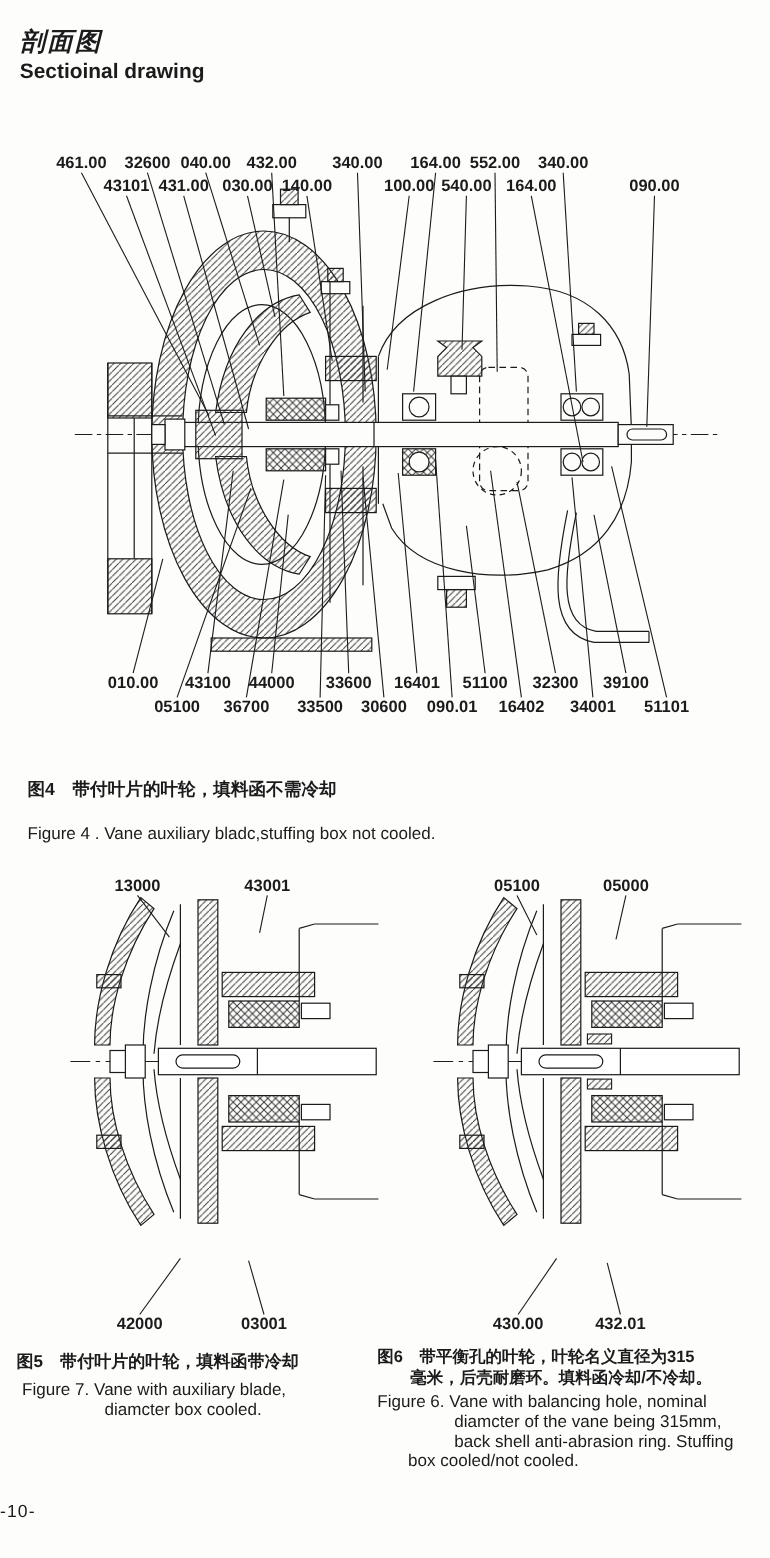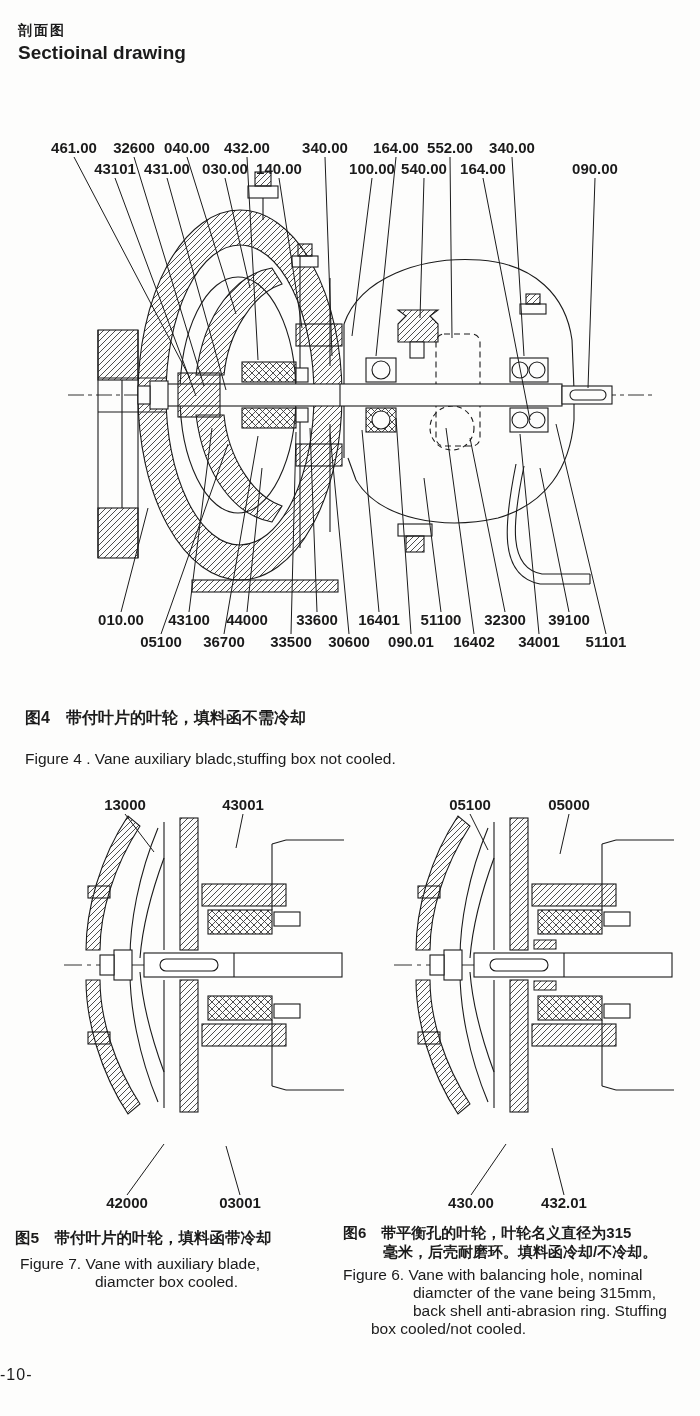--- a/index.html
+++ b/index.html
@@ -1,19 +1,19 @@
 <!DOCTYPE html>
 <html><head>
 <meta charset="utf-8">
 <style>
   html,body{margin:0;padding:0;}
   body{width:700px;height:1416px;position:relative;background:#fdfdfc;
        font-family:"Liberation Sans",sans-serif;color:#1b1b1b;overflow:hidden;}
   .abs{position:absolute;}
-  .title-zh{font-size:14px;font-weight:bold;letter-spacing:2px;}
+  .title-zh{font-size:23px;font-weight:bold;letter-spacing:2px;font-style:italic;}
   .title-en{font-size:19px;font-weight:600;margin-top:2px;}
   .cap-zh{font-size:16px;font-weight:bold;white-space:nowrap;}
   .cap-en{font-size:15.5px;white-space:nowrap;}
   .plabel{font:600 15px "Liberation Sans",sans-serif;fill:#1b1b1b;text-anchor:middle;}
   .leader{stroke:#1b1b1b;stroke-width:1;}
   svg{display:block;}
   .pageno{font-size:16px;letter-spacing:1px;}
 </style>
 </head>
 <body>
@@ -247,20 +247,20 @@
   </svg>
 
 <div class="abs" style="left:15px;top:1228px;width:325px">
   <div class="cap-zh" style="font-size:15.5px">图5　带付叶片的叶轮，填料函带冷却</div>
   <div class="cap-en" style="margin-top:6px;margin-left:5px">Figure 7. Vane with auxiliary blade,</div>
   <div class="cap-en" style="margin-left:80px">diamcter box cooled.</div>
 </div>
 
 <div class="abs" style="left:343px;top:1224px;width:354px">
   <div class="cap-zh" style="font-size:15px">图6　带平衡孔的叶轮，叶轮名义直径为315</div>
-  <div class="cap-zh" style="font-size:15px;margin-left:40px">毫米，后壳耐磨环。填料函冷却/不冷却。</div>
+  <div class="cap-zh" style="font-size:15px;margin-left:30px">毫米，后壳耐磨环。填料函冷却/不冷却。</div>
   <div class="cap-en" style="margin-top:4px">Figure 6. Vane with balancing hole, nominal</div>
   <div class="cap-en" style="margin-left:70px">diamcter of the vane being 315mm,</div>
   <div class="cap-en" style="margin-left:70px">back shell anti-abrasion ring. Stuffing</div>
   <div class="cap-en" style="margin-left:28px">box cooled/not cooled.</div>
 </div>
 
 <div class="abs pageno" style="left:0;top:1366px;width:592px;text-align:left">-10-</div>
 
 </body></html>

